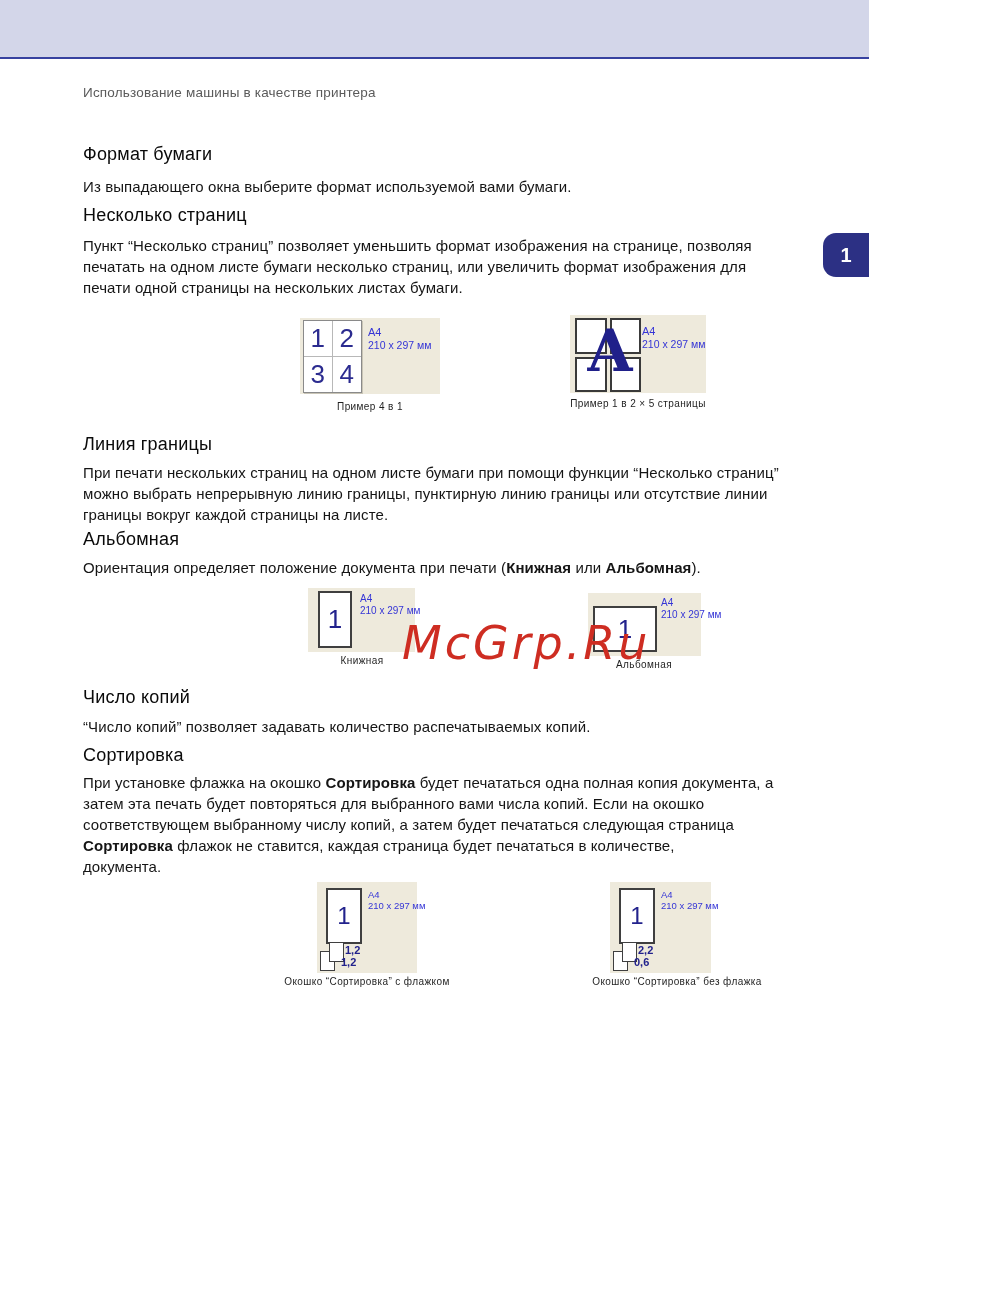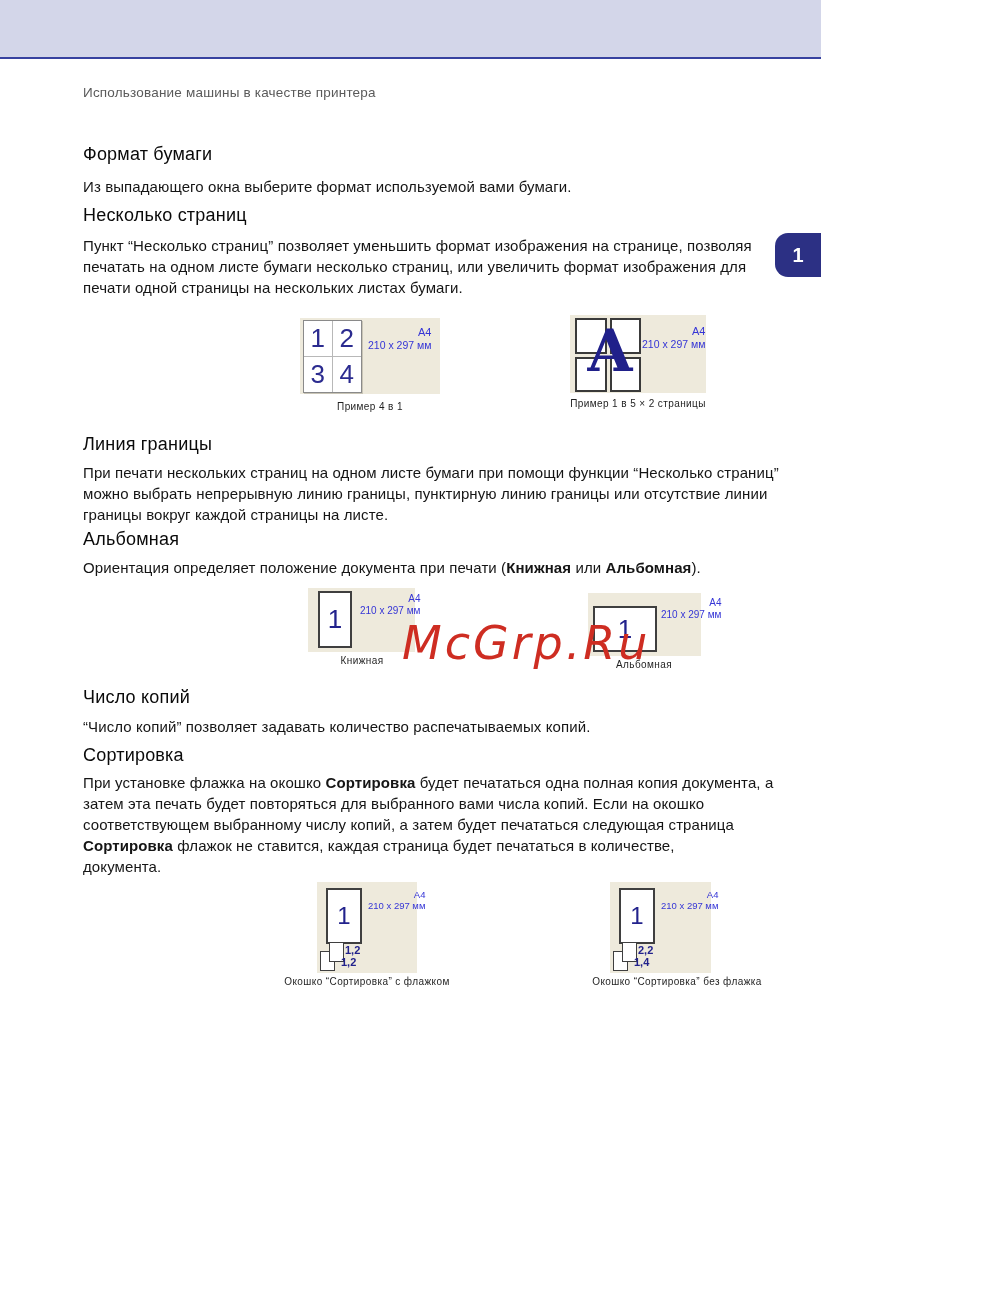--- a/index.html
+++ b/index.html
@@ -1,33 +1,33 @@
 <!DOCTYPE html>
 <html><head>
 <meta charset="utf-8">
 <style>
   html,body{margin:0;padding:0;background:#fff;}
   .page{position:relative;width:821px;height:1294px;background:#ffffff;overflow:hidden;
-        font-family:"Liberation Sans",sans-serif;color:#111;}
+        font-family:"Liberation Sans",sans-serif;color:#111;padding-left:48px;}
   
   .top-band{position:absolute;left:0;top:0;width:1000px;height:57px;background:#d3d6e9;
             border-bottom:2px solid #3742a0;}
   .running-header{position:absolute;left:83px;top:85px;font-size:13.5px;color:#5a5a5a;letter-spacing:.2px;}
   
   .chapter-tab{position:absolute;right:0;top:233px;width:46px;height:44px;background:#2c3084;
                border-radius:13px 0 0 13px;display:flex;align-items:center;justify-content:center;
                color:#fff;font-size:20px;font-weight:bold;}
   
   .h{position:absolute;left:83px;font-size:18px;font-weight:normal;color:#0a0a0a;letter-spacing:.2px;}
   .body{position:absolute;left:83px;font-size:15px;line-height:21px;color:#151515;letter-spacing:.1px;}
   .body b{font-weight:bold;}
   
   .fig{position:absolute;}
   .beige{position:absolute;left:0;top:0;background:#eeeadc;}
-  .a4label{position:absolute;color:#3535d6;font-size:10.5px;line-height:13px;white-space:nowrap;text-align:right;}
+  .a4label{position:absolute;color:#3535d6;font-size:10.5px;line-height:13px;white-space:nowrap;}
   .a4label .big{font-size:11px;}
   .caption{position:absolute;font-size:10px;color:#1f1f1f;letter-spacing:.4px;text-align:center;white-space:nowrap;}
   
   .fourgrid{position:absolute;left:3px;top:2px;width:57px;height:71px;background:#fff;
             border:1px solid #8a8a8a;box-shadow:1px 1px 0 #c9c5b6;display:grid;
             grid-template-columns:1fr 1fr;grid-template-rows:1fr 1fr;}
   .fourgrid .cell{display:flex;align-items:center;justify-content:center;
                   font-size:26px;color:#2b2b8f;}
   .fourgrid .cell.br{border-right:1px solid #b8b8b8;}
   .fourgrid .cell.bb{border-bottom:1px solid #b8b8b8;}
@@ -96,21 +96,21 @@
       <div class="pg"></div>
       <div class="pg"></div>
       <div class="pg"></div>
       <div class="pg"></div>
     </div>
     <div class="bigA">A</div>
     <div class="a4label" style="left:72px;top:10px">
       <div class="big">A4</div>
       <div>210 x 297 мм</div>
     </div>
-    <div class="caption" style="left:-32px;top:83px;width:200px">Пример 1 в 5 × 2 страницы</div>
+    <div class="caption" style="left:-32px;top:83px;width:200px">Пример 1 в 2 × 5 страницы</div>
   </div>
 
   <div class="h" style="top:434px">Линия границы</div>
   <div class="body" style="top:462px">
     <div>При печати нескольких страниц на одном листе бумаги при помощи функции “Несколько страниц”</div>
     <div>можно выбрать непрерывную линию границы, пунктирную линию границы или отсутствие линии</div>
     <div>границы вокруг каждой страницы на листе.</div>
   </div>
 
   <div class="h" style="top:529px">Альбомная</div>
@@ -172,21 +172,21 @@
     <div class="beige" style="width:101px;height:91px"></div>
     <div class="sheet" style="left:9px;top:6px;width:32px;height:52px;font-size:24px">1</div>
     <div class="a4label" style="left:51px;top:7px;font-size:9.5px;line-height:11px">
       <div>A4</div>
       <div>210 x 297 мм</div>
     </div>
     <div class="stack" style="left:3px;top:60px;width:90px;height:30px">
       <div class="s-back"></div>
       <div class="s-front"></div>
       <div class="lab top">2,2</div>
-      <div class="lab bot">1,4</div>
+      <div class="lab bot">0,6</div>
     </div>
     <div class="caption" style="left:-63px;top:94px;width:260px">Окошко “Сортировка” без флажка</div>
   </div>
 
   <div class="page-number">1 - 5</div>
   <div class="footer-block"></div>
 
 </div>
 
 </body></html>

